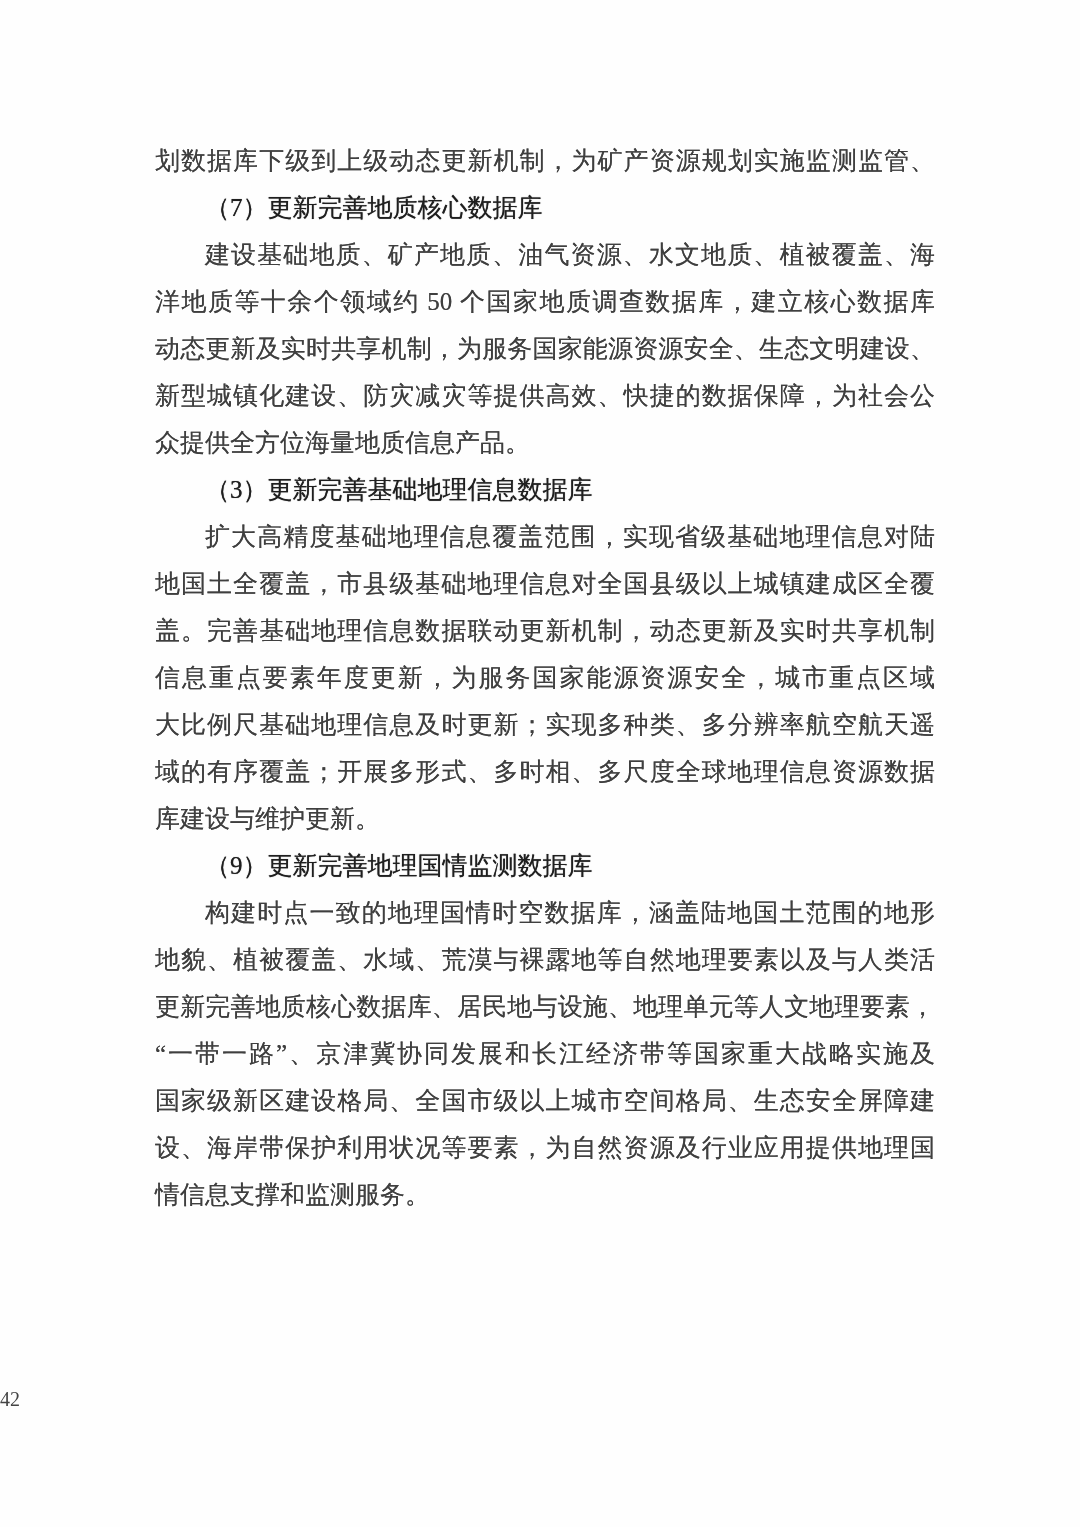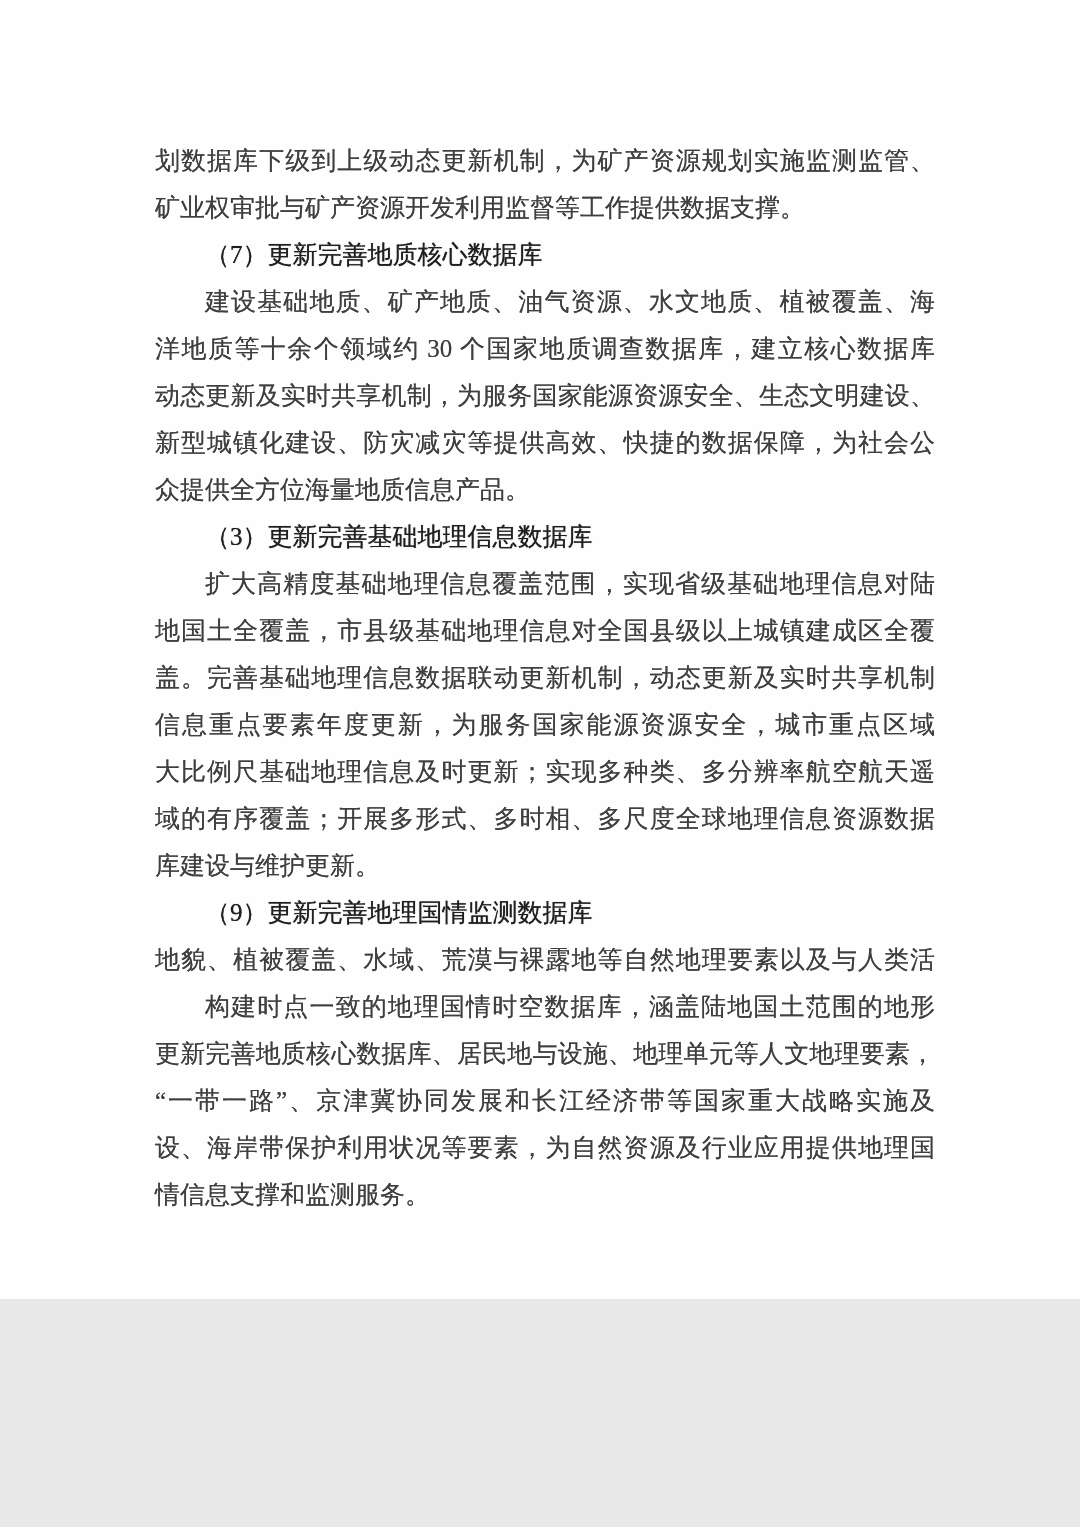--- a/index.html
+++ b/index.html
@@ -3,21 +3,21 @@
 <meta charset="utf-8">
 <style>
   html, body {
     margin: 0;
     padding: 0;
     background: #e8e8e8;
   }
   .page {
     position: relative;
     width: 1080px;
-    height: 1299px;
+    height: 1527px;
     margin: 0 auto;
     background: #fefefe;
     overflow: hidden;
     font-family: "Liberation Serif", "DejaVu Serif", serif;
   }
   .content {
     position: absolute;
     left: 155px;
     top: 137px;
     width: 780px;
@@ -53,37 +53,37 @@
     font-size: 20px;
     color: #444;
   }
 </style>
 </head>
 <body>
 
 <div class="page">
   <div class="content">
       <div class="line fill">划数据库下级到上级动态更新机制，为矿产资源规划实施监测监管、</div>
-      <div class="line">矿业权审批与矿产资源开发利用监督等工作提供数据支撑。</div>
       <div class="line heading indent">（7）更新完善地质核心数据库</div>
       <div class="line fill indent">建设基础地质、矿产地质、油气资源、水文地质、植被覆盖、海</div>
-      <div class="line fill">洋地质等十余个领域约 30 个国家地质调查数据库，建立核心数据库</div>
+      <div class="line fill">洋地质等十余个领域约 50 个国家地质调查数据库，建立核心数据库</div>
       <div class="line fill">动态更新及实时共享机制，为服务国家能源资源安全、生态文明建设、</div>
       <div class="line fill">新型城镇化建设、防灾减灾等提供高效、快捷的数据保障，为社会公</div>
       <div class="line">众提供全方位海量地质信息产品。</div>
       <div class="line heading indent">（3）更新完善基础地理信息数据库</div>
       <div class="line fill indent">扩大高精度基础地理信息覆盖范围，实现省级基础地理信息对陆</div>
       <div class="line fill">地国土全覆盖，市县级基础地理信息对全国县级以上城镇建成区全覆</div>
       <div class="line fill">盖。完善基础地理信息数据联动更新机制，动态更新及实时共享机制</div>
       <div class="line fill">信息重点要素年度更新，为服务国家能源资源安全，城市重点区域</div>
       <div class="line fill">大比例尺基础地理信息及时更新；实现多种类、多分辨率航空航天遥</div>
       <div class="line fill">域的有序覆盖；开展多形式、多时相、多尺度全球地理信息资源数据</div>
       <div class="line">库建设与维护更新。</div>
       <div class="line heading indent">（9）更新完善地理国情监测数据库</div>
+      <div class="line fill indent">构建时点一致的地理国情时空数据库，涵盖陆地国土范围的地形</div>
       <div class="line fill">地貌、植被覆盖、水域、荒漠与裸露地等自然地理要素以及与人类活</div>
-      <div class="line fill indent">构建时点一致的地理国情时空数据库，涵盖陆地国土范围的地形</div>
       <div class="line fill">更新完善地质核心数据库、居民地与设施、地理单元等人文地理要素，</div>
       <div class="line fill">“一带一路”、京津冀协同发展和长江经济带等国家重大战略实施及</div>
+      <div class="line fill">国家级新区建设格局、全国市级以上城市空间格局、生态安全屏障建</div>
       <div class="line fill">设、海岸带保护利用状况等要素，为自然资源及行业应用提供地理国</div>
       <div class="line">情信息支撑和监测服务。</div>
     </div>
   <div class="page-number">42</div>
 </div>
 
 </body></html>

